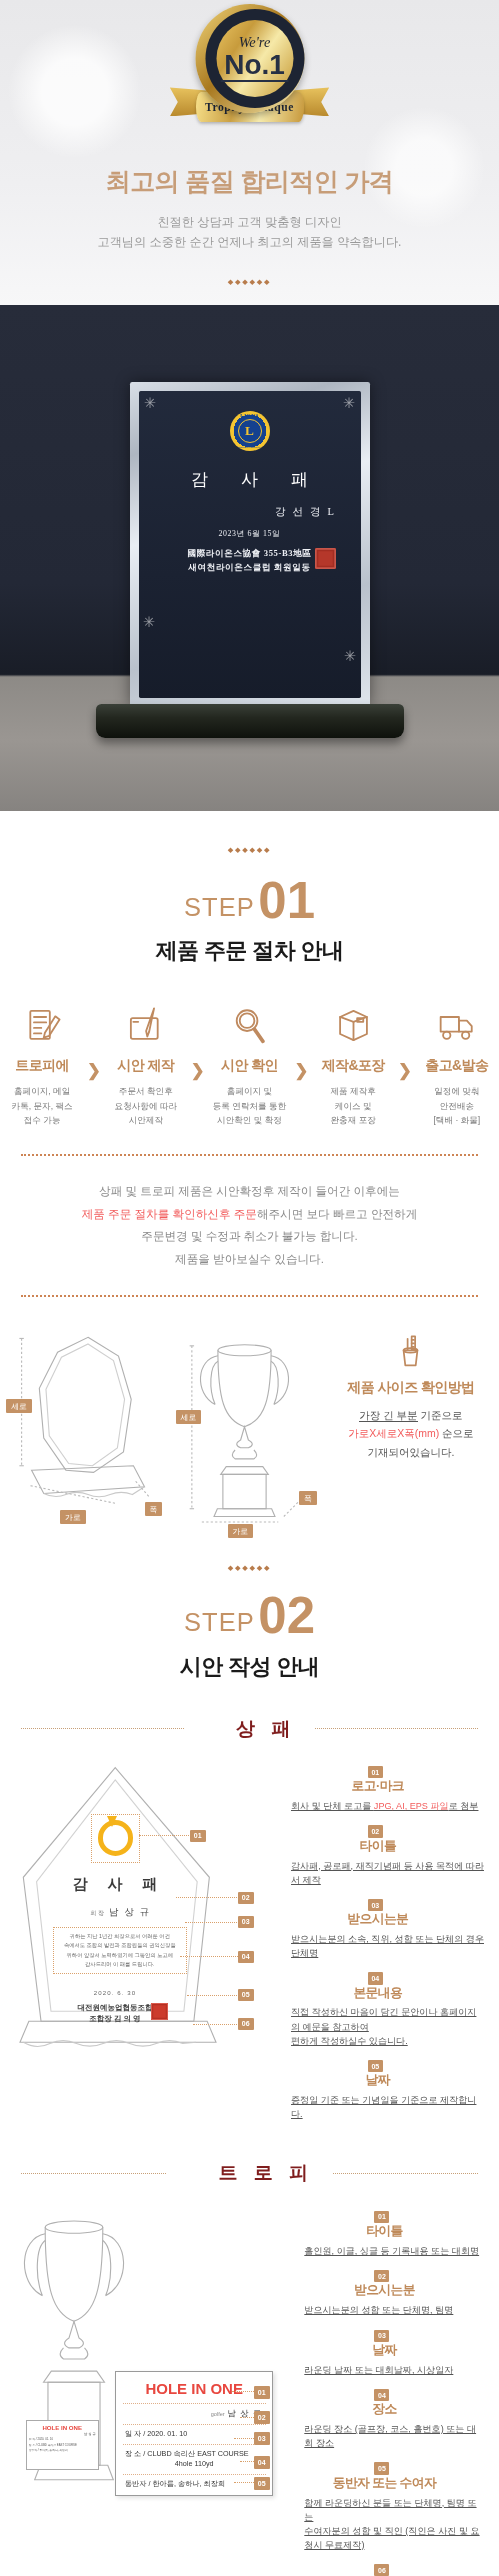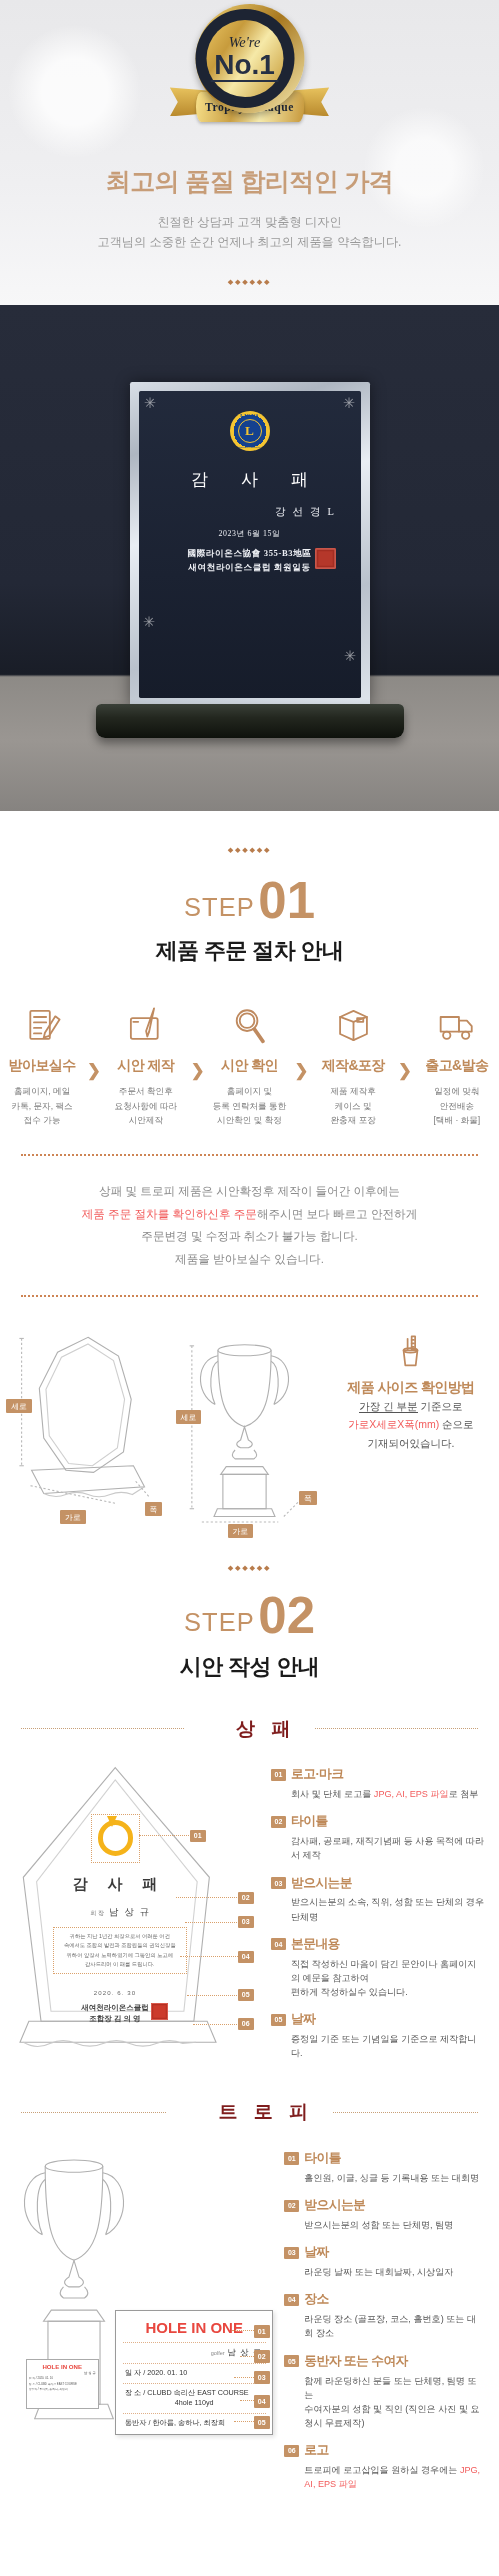--- a/index.html
+++ b/index.html
@@ -17,21 +17,21 @@
   .ribbon-side{position:absolute;top:83px;width:50px;height:29px;background:linear-gradient(180deg,#e8c35e,#b98a2e);}
   .ribbon-side.l{left:3.3px;clip-path:polygon(0 0,100% 14%,100% 86%,0 100%,16% 50%);}
   .ribbon-side.r{right:3.3px;clip-path:polygon(100% 0,0 14%,0 86%,100% 100%,84% 50%);}
   .ribbon-center{position:absolute;left:29px;right:29px;top:88px;height:30px;
     background:linear-gradient(100deg,#f7e08a 0%,#caa045 35%,#f9eeb0 60%,#c6973a 100%);
     border-radius:5.5px/14.4px;display:flex;align-items:center;justify-content:center;
     box-shadow:0 1.7px 3.3px rgba(0,0,0,.25);}
   .ribbon-center span{color:#1d2536;font-weight:bold;font-size:11.6px;letter-spacing:0.6px;}
   .medal{position:absolute;left:50%;top:0;transform:translateX(-50%);width:109px;height:109px;border-radius:50%;
     background:linear-gradient(135deg,#f3d87c,#a8781f 45%,#f7ecb2);
-    display:flex;align-items:center;justify-content:flex-start;box-shadow:0 3.3px 7.8px rgba(0,0,0,.3);}
+    display:flex;align-items:center;justify-content:flex-end;box-shadow:0 3.3px 7.8px rgba(0,0,0,.3);}
   .medal-inner{width:99px;height:99px;border-radius:50%;background:#1d2433;display:flex;align-items:center;justify-content:center;}
   .medal-core{width:77px;height:77px;border-radius:50%;
     background:linear-gradient(125deg,#e9c463 0%,#c79b3c 30%,#f6e9a8 55%,#c3952f 100%);
     display:flex;flex-direction:column;align-items:center;justify-content:center;}
   .medal-were{font-style:italic;font-size:14.4px;color:#1d2433;line-height:1;}
   .medal-no1{font-size:28px;font-weight:bold;color:#263044;line-height:1.05;border-bottom:2.2px solid #263044;padding:0 3.3px 1.1px;}
   .hero-title{margin-top:21px;font-size:25px;font-weight:bold;color:#c79d78;letter-spacing:-0.6px;}
   .hero-sub{margin-top:13.3px;font-size:12.2px;color:#9a9a9a;line-height:1.65;}
   .diamonds{color:#b87c4c;font-size:7.2px;letter-spacing:1.7px;text-align:center;}
   .hero .diamonds{margin-top:25.5px;}
@@ -79,39 +79,39 @@
   .dotline{margin:27px 21px 0;border-top:2.2px dotted #cd8454;}
   .notice{margin-top:24.4px;font-size:11.6px;color:#8a8a8a;line-height:1.95;text-align:center;}
   .red{color:#f25c5c;}
 
   
   .sizewrap{display:flex;justify-content:center;align-items:flex-start;margin-top:30px;gap:14.4px;}
   .dimchip{display:inline-block;background:#c49265;color:#fff;font-size:7.8px;padding:1.7px 5px;border-radius:1.1px;}
   .size-fig{position:relative;}
   .size-info{width:166px;text-align:center;margin-top:5.5px;}
   .size-info .ttl{font-size:14px;font-weight:bold;color:#bf8a5a;margin-top:9px;letter-spacing:-0.6px;}
-  .size-info .txt{font-size:10.5px;color:#555;line-height:1.8;}
+  .size-info .txt{margin-top:9px;font-size:10.5px;color:#555;line-height:1.8;}
   .uline{border-bottom:1.1px solid #555;padding-bottom:0.6px;}
 
   
   .sec-header{display:flex;align-items:center;margin:0 21px;}
   .sec-header .dl{flex:1;border-top:1.7px dotted #c8a078;}
   .sec-header .tt{padding:0 19px;font-size:19px;font-weight:bold;color:#7f1d1d;letter-spacing:5.5px;margin-left:33px;}
   .sec-body{display:flex;padding:19px 14.4px 0 10px;}
   .sketch{position:relative;flex:0 0 261px;}
   .mark{position:absolute;width:15.5px;height:12.2px;background:#c49265;color:#fff;font-size:7px;font-weight:bold;
     display:flex;align-items:center;justify-content:center;border-radius:1.1px;}
   .leader{position:absolute;border-top:1.1px dotted #d9a06b;}
   .speclist{flex:1;padding-top:5.5px;}
   .li{margin-bottom:12.2px;}
-  .li-head{display:flex;align-items:center;}
+  .li-head{display:flex;align-items:center;flex-direction:column;}
   .numchip{width:15px;height:12.2px;background:#c49265;color:#fff;font-size:7px;font-weight:bold;
     display:flex;align-items:center;justify-content:center;border-radius:1.1px;margin-right:5px;flex:0 0 auto;}
   .li-title{font-size:12.8px;font-weight:bold;color:#bf8a5a;letter-spacing:-0.6px;}
-  .li-desc{margin:3.9px 0 0 20px;font-size:9.1px;color:#555;line-height:1.55;white-space:pre-line;}
+  .li-desc{margin:3.9px 0 0 20px;font-size:9.1px;color:#555;line-height:1.55;white-space:pre-line;text-decoration:underline;}
 
   
   .sk-el{position:absolute;text-align:center;}
   .sk-logo{top:53px;left:81px;width:47px;height:47px;border:1.1px dotted #dba26c;display:flex;align-items:center;justify-content:center;}
   .tulip{width:25.5px;height:25.5px;border-radius:50%;border:5px solid #f5b31a;position:relative;}
   .tulip:before{content:"";position:absolute;left:3.9px;top:-9px;border-left:5px solid transparent;border-right:5px solid transparent;border-top:11px solid #f5b31a;}
   .sk-title{top:114px;left:33px;width:144px;font-size:15px;font-weight:bold;color:#3a3a3a;letter-spacing:7.8px;text-indent:7.8px;}
   .sk-recip{top:145px;left:33px;width:155px;font-size:9.4px;color:#444;letter-spacing:1.7px;}
   .sk-recip small{font-size:6.1px;color:#777;margin-right:3.3px;}
   .sk-body{top:166px;left:43px;width:125px;border:1.1px dotted #dba26c;padding:4.4px 3.3px;font-size:5.3px;color:#666;line-height:1.75;white-space:pre-line;text-align:center;}
@@ -197,21 +197,21 @@
   <div class="steps-row">
     <div class="step-item">
       <svg class="icon" width="39" height="39" viewBox="0 0 64 64">
         <rect x="12" y="8" width="32" height="46" rx="2"></rect>
         <line x1="18" y1="18" x2="38" y2="18"></line>
           <line x1="18" y1="27" x2="38" y2="27"></line>
         <line x1="18" y1="36" x2="30" y2="36"></line>
           <line x1="18" y1="45" x2="30" y2="45"></line>
         <path d="M36,44 L53,17 l7,5 L43,49 l-9,3 z"></path>
       </svg>
-      <div class="step-label">받아보실수</div>
+      <div class="step-label">트로피에</div>
       <div class="step-desc">홈페이지, 메일
 카톡, 문자, 팩스
 접수 가능</div>
     </div>
     <div class="step-sep">❯</div>
     <div class="step-item">
       <svg class="icon" width="39" height="39" viewBox="0 0 64 64">
         <rect x="8" y="20" width="44" height="34" rx="3"></rect>
         <line x1="12" y1="26" x2="20" y2="26"></line>
         <path d="M46,4 L38,42 l-3,8 -2-9 z"></path>
@@ -359,21 +359,21 @@
           <div class="tulip"></div>
         </div>
       <div class="sk-el sk-title">감 사 패</div>
       <div class="sk-el sk-recip"><small>회장</small><span>남 상 규</span></div>
       <div class="sk-el sk-body">귀하는 지난 1년간 회장으로서 어려운 여건
 속에서도 조합의 발전과 조합원들의 권익신장을
 위하여 앞장서 노력하였기에 그동안의 노고에
 감사드리며 이 패를 드립니다.</div>
       <div class="sk-el sk-date">2020. 6. 30</div>
       <div class="sk-el sk-org">
-        <div>새여천라이온스클럽</div>
+        <div>대전원예농업협동조합</div>
         <div>조합장 김 의 영</div>
         <span class="sk-seal"></span>
       </div>
       <div class="leader" style="left:129px;top:74px;width:50px"></div>
       <span class="mark" style="left:180px;top:69px">01</span>
       <div class="leader" style="left:166px;top:136px;width:61px"></div>
       <span class="mark" style="left:228px;top:131px">02</span>
       <div class="leader" style="left:175px;top:161px;width:52px"></div>
       <span class="mark" style="left:228px;top:155px">03</span>
       <div class="leader" style="left:170px;top:195px;width:58px"></div>

